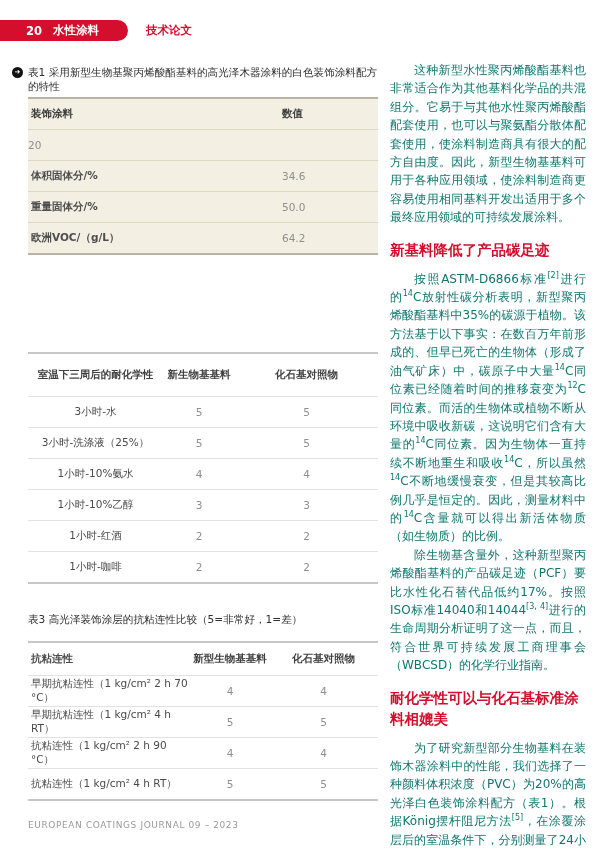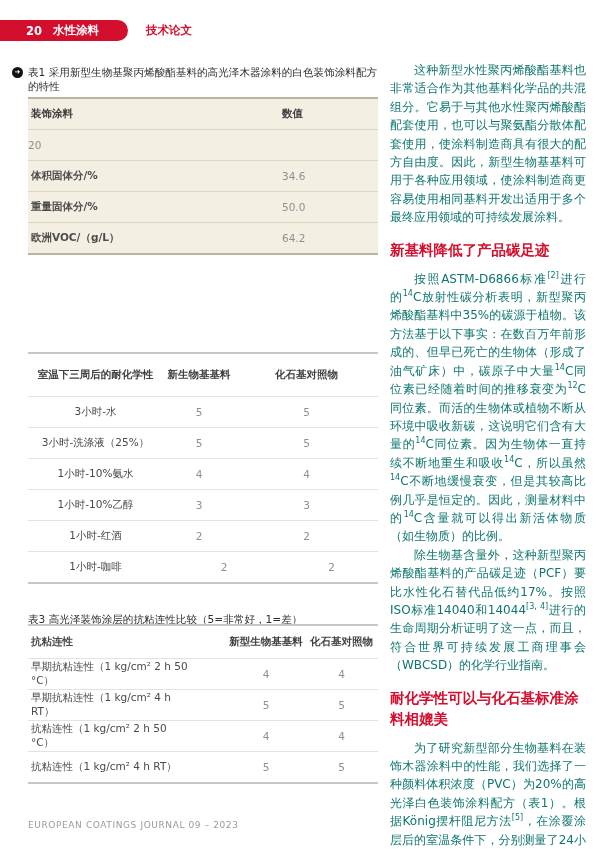--- a/index.html
+++ b/index.html
@@ -33,32 +33,32 @@
   #table1{top:97px;background:#f3efe3;border-top:2px solid #b9b3a2;border-bottom:2px solid #b9b3a2;}
   #table1 .tr{min-height:30px;border-bottom:1px solid #dcd6c4;}
   #table1 .tr:last-child{border-bottom:none;}
   #table1 .c1{flex:1;padding-left:3px;color:#4d4d4d;font-weight:600;}
   #table1 .tr.th .c1{color:#3d3d3d;font-weight:bold;}
   #table1 .c2{flex:0 0 96px;}
   
   #table2{top:352px;border-top:2px solid #c7c7c7;border-bottom:2px solid #c7c7c7;}
   #table2 .tr{min-height:30px;}
   #table2 .tr.th{min-height:42px;}
-  #table2 .tr:last-child{border-bottom:none;gap:25px;}
+  #table2 .tr:last-child{border-bottom:none;}
   #table2 .c1{flex:0 0 135px;text-align:center;color:#4a4a4a;}
   #table2 .c2{flex:0 0 72px;text-align:center;}
   #table2 .c3{flex:1;text-align:center;}
   #table2 .tr.th .c1,#table2 .tr.th .c2,#table2 .tr.th .c3{color:#3f3f3f;}
   
-  #table3{top:624px;border-top:2px solid #c7c7c7;border-bottom:2px solid #c7c7c7;}
+  #table3{top:641px;border-top:2px solid #c7c7c7;border-bottom:2px solid #c7c7c7;}
   #table3 .tr{min-height:30px;}
   #table3 .tr.th{min-height:32px;}
   #table3 .tr:last-child{border-bottom:none;}
   #table3 .c1{flex:0 0 160px;padding-left:3px;color:#4a4a4a;}
-  #table3 .c2{flex:0 0 78px;text-align:center;margin-left:36px;}
+  #table3 .c2{flex:0 0 78px;text-align:center;}
   #table3 .c3{flex:1;text-align:center;}
   #t2-title{position:absolute;left:28px;top:325px;width:350px;}
   #t3-title{position:absolute;left:28px;top:613px;width:350px;}
   
   .right-col{position:absolute;left:390px;top:61px;width:196px;}
   .right-col p{
     margin:0;font-size:12px;line-height:18.4px;text-align:justify;text-indent:2em;color:#0f766e;
   }
   .right-col sup{font-size:8px;line-height:0;vertical-align:super;}
   .red-heading{
@@ -150,31 +150,31 @@
 
   <div class="t-title" id="t3-title">表3 高光泽装饰涂层的抗粘连性比较（5=非常好，1=差）</div>
 
   <div class="tbl" id="table3">
     <div class="tr th">
       <div class="c1">抗粘连性</div>
       <div class="c2">新型生物基基料</div>
       <div class="c3">化石基对照物</div>
     </div>
     <div class="tr">
-      <div class="c1">早期抗粘连性（1 kg/cm² 2 h 50 °C）</div>
+      <div class="c1">早期抗粘连性（1 kg/cm² 2 h 70 °C）</div>
       <div class="c2 val">4</div>
       <div class="c3 val">4</div>
     </div>
     <div class="tr">
       <div class="c1">早期抗粘连性（1 kg/cm² 4 h RT）</div>
       <div class="c2 val">5</div>
       <div class="c3 val">5</div>
     </div>
     <div class="tr">
-      <div class="c1">抗粘连性（1 kg/cm² 2 h 50 °C）</div>
+      <div class="c1">抗粘连性（1 kg/cm² 2 h 90 °C）</div>
       <div class="c2 val">4</div>
       <div class="c3 val">4</div>
     </div>
     <div class="tr">
       <div class="c1">抗粘连性（1 kg/cm² 4 h RT）</div>
       <div class="c2 val">5</div>
       <div class="c3 val">5</div>
     </div>
   </div>
 

